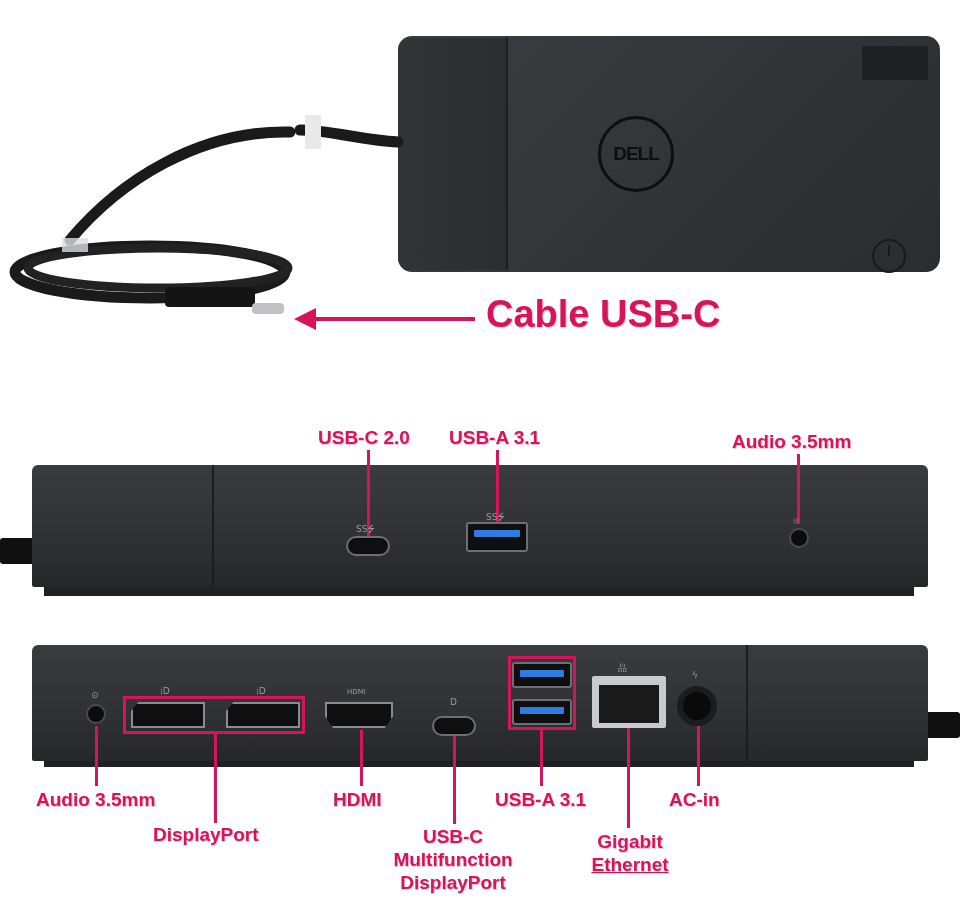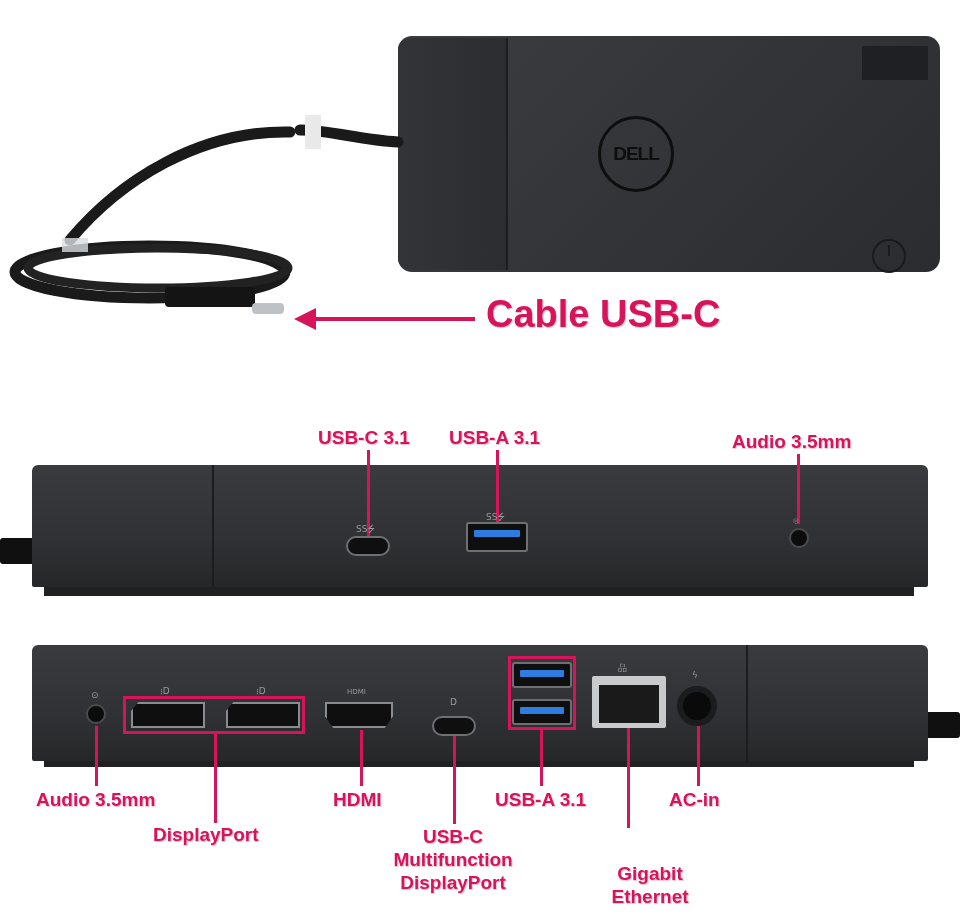--- a/index.html
+++ b/index.html
@@ -59,21 +59,21 @@
   <line x1="20" y1="19" x2="185" y2="19" stroke="#d6145a" stroke-width="4"></line>
   <polygon points="4,19 26,8 26,30" fill="#d6145a"></polygon>
 </svg>
 <div class="label" style="left:486px;top:297px;font-size:38px;line-height:34px;">Cable USB-C</div>
 
 <div class="abs" style="left:0;top:538px;width:36px;height:26px;background:#101011;border-radius:3px;"></div>
 <div class="abs dock-base" style="left:44px;top:580px;width:870px;height:16px;"></div>
 <div class="abs dock-side" style="left:32px;top:465px;width:896px;height:122px;"></div>
 <div class="abs seg" style="left:32px;top:465px;width:180px;height:122px;"></div>
 
-<div class="label" style="left:318px;top:426px;">USB-C 3.1</div>
+<div class="label" style="left:318px;top:426px;">USB-C 2.0</div>
 <div class="vline" style="left:367px;top:450px;height:90px;"></div>
 <div class="label" style="left:449px;top:426px;">USB-A 3.1</div>
 <div class="vline" style="left:496px;top:450px;height:74px;"></div>
 <div class="label" style="left:732px;top:430px;">Audio 3.5mm</div>
 <div class="vline" style="left:797px;top:454px;height:70px;"></div>
 
 <span class="tiny-icon" style="left:356px;top:522px;">SS⭍</span>
 <div class="abs port-dark usbc" style="left:346px;top:536px;width:44px;height:20px;"></div>
 <span class="tiny-icon" style="left:486px;top:510px;">SS⭍</span>
 <div class="abs port-dark usba" style="left:466px;top:522px;width:62px;height:30px;">
@@ -128,17 +128,17 @@
 
 <div class="label" style="left:36px;top:788px;">Audio 3.5mm</div>
 <div class="label" style="left:153px;top:823px;">DisplayPort</div>
 <div class="label" style="left:333px;top:788px;">HDMI</div>
 <div class="abs" style="left:383px;top:825px;width:140px;height:72px;">
   <div class="label" style="left:0;right:0;top:0;">USB-C</div>
   <div class="label" style="left:0;right:0;top:23px;">Multifunction</div>
   <div class="label" style="left:0;right:0;top:46px;">DisplayPort</div>
 </div>
 <div class="label" style="left:495px;top:788px;">USB-A 3.1</div>
-<div class="abs" style="left:600px;top:830px;width:100px;height:48px;margin-top:32px;">
+<div class="abs" style="left:580px;top:830px;width:100px;height:48px;">
   <div class="label" style="left:0;right:0;top:0;">Gigabit</div>
-  <div class="label" style="left:0;right:0;top:23px;">Ethernet</div>
+  <div class="label" style="left:0;right:0;top:23px;text-decoration:underline;">Ethernet</div>
 </div>
 <div class="label" style="left:669px;top:788px;">AC-in</div>
 
 </body></html>

